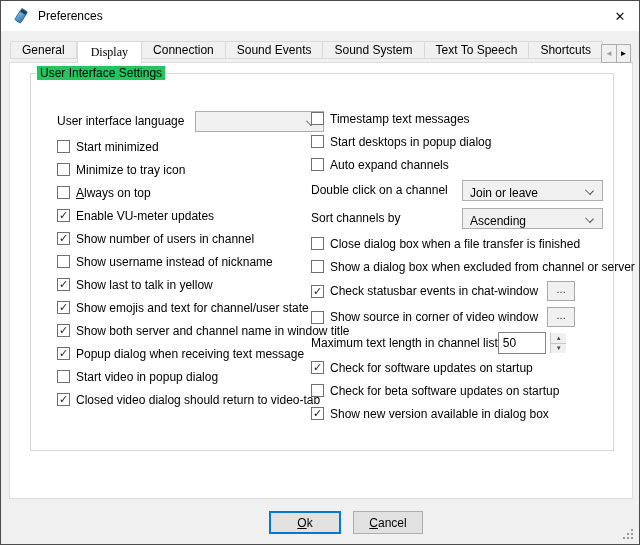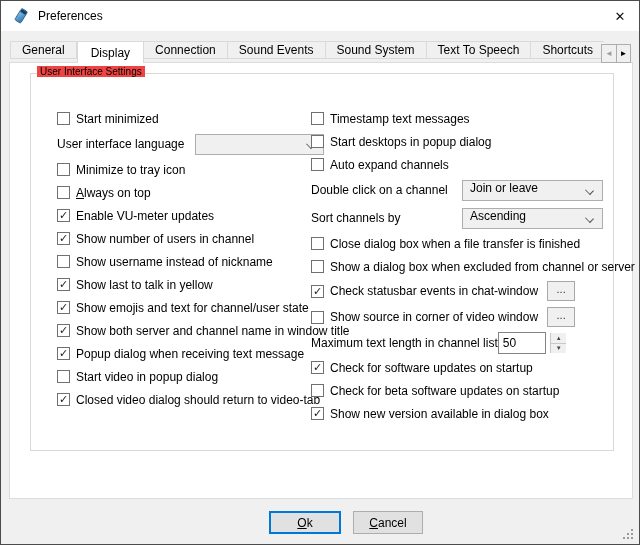--- a/index.html
+++ b/index.html
@@ -12,41 +12,41 @@
   }
   
   .titlebar { position:absolute; left:0; top:0; right:0; height:30px; background:#fff; display:flex; align-items:center; }
   .app-icon { margin-left:11px; width:18px; height:18px; display:inline-flex; }
   .title-text { margin-left:8px; font-size:12px; }
   .close-btn { position:absolute; right:0; top:0; width:38px; height:30px; display:flex; align-items:center; justify-content:center; font-size:13px; color:#111; cursor:default; }
   
   .tabs-row { position:absolute; left:9px; top:40px; width:594px; height:22px; display:flex; overflow:hidden; white-space:nowrap; z-index:3; }
   .tab { height:18px; margin-bottom:1px; padding:0 11px; display:flex; align-items:center; background:#f0f0f0; border:1px solid #d9d9d9; border-left:none; }
   .tab:first-child { border-left:1px solid #d9d9d9; }
-  .tab.active { height:22px; margin-bottom:0; background:#fff; border:1px solid #d9d9d9; border-bottom:none; padding:0 13px; }
+  .tab.active { height:22px; margin-bottom:0; background:#fff; border:1px solid #d9d9d9; border-bottom:none; padding:0 13px;font-family:Liberation Serif, serif; }
   .tab.active + .tab { border-left:none; }
   .tab-scrollers { position:absolute; right:8px; top:43px; height:19px; display:flex; z-index:4; }
   .tab-scroll { width:15px; height:19px; display:flex; align-items:center; justify-content:center; font-size:8px; background:#f0f0f0; border:1px solid #adadad; color:#000; }
   .tab-scroll.disabled { color:#9f9f9f; border-right:none; }
   
   .pane { position:absolute; left:8px; top:61px; width:624px; height:437px; background:#fff; border:1px solid #dcdcdc; z-index:1; }
   .groupbox { position:absolute; left:20px; top:10px; width:584px; height:378px; border:1px solid #d9d9d9; }
-  .groupbox-title { position:absolute; left:6px; top:-8px; background:#ef4444; padding:0 3px; font-size:10px; }
+  .groupbox-title { position:absolute; left:6px; top:-8px; background:#22c55e; padding:0 3px; font-size:12px; }
   
   .col { position:absolute; display:flex; flex-direction:column; }
   .col-left  { left:26px; top:33px; width:272px; }
   .col-right { left:280px; top:33px; width:302px; }
   .row { height:23px; display:flex; align-items:center; }
   .row-combo { height:28px; }
   .row-wide { height:26px; }
   .cb { flex:0 0 13px; width:13px; height:13px; border:1px solid #707070; background:#fff; display:flex; align-items:center; justify-content:center; font-size:11px; line-height:11px; color:#1b1b1b; margin-right:6px; }
   .lbl { white-space:nowrap; }
   u { text-decoration:underline; }
   
-  .combo { height:21px; background:#f0f0f0; border:1px solid #adadad; display:flex; align-items:flex-start; padding:0 7px; position:relative; }
+  .combo { height:21px; background:#f0f0f0; border:1px solid #adadad; display:flex; align-items:flex-end; padding:0 7px; position:relative; }
   .combo .chev { position:absolute; right:9px; top:6px; width:7px; height:7px; border-right:1px solid #4f4f4f; border-bottom:1px solid #4f4f4f; transform:rotate(45deg) scale(1,0.8); }
   .combo-lang { width:129px; }
   .lang-label { flex:0 0 138px; }
   .sel-label { flex:0 0 151px; }
   .combo-right { width:141px; }
   .maxlen-label { flex:0 0 175px; }
   .spin { width:48px; height:22px; border:1px solid #848484; background:#fff; display:flex;gap:34px; }
   .spin-val { flex:1; display:flex; align-items:center; padding-left:4px; }
   .spin-btns { flex:0 0 16px; display:flex; flex-direction:column; border-left:1px solid #c8c8c8; }
   .spin-up, .spin-down { flex:1; display:flex; align-items:center; justify-content:center; font-size:6px; line-height:6px; color:#444; background:#f0f0f0; }
@@ -102,30 +102,30 @@
   <div class="tab-scrollers">
     <span class="tab-scroll disabled">◄</span>
     <span class="tab-scroll">►</span>
   </div>
 
   <div class="pane">
     <div class="groupbox">
       <span class="groupbox-title">User Interface Settings</span>
 
       <div class="col col-left">
-        <div class="row">
-          <span class="cb"></span>
-          <span class="lbl">Start minimized</span>
-        </div>
         <div class="row row-combo">
           <span class="lbl lang-label">User interface language</span>
           <span class="combo combo-lang">
             <span class="lbl"></span>
             <span class="chev"></span>
           </span>
+        </div>
+        <div class="row">
+          <span class="cb"></span>
+          <span class="lbl">Start minimized</span>
         </div>
         <div class="row">
           <span class="cb"></span>
           <span class="lbl">Minimize to tray icon</span>
         </div>
         <div class="row">
           <span class="cb"></span>
           <span class="lbl"><u>A</u>lways on top</span>
         </div>
         <div class="row">

